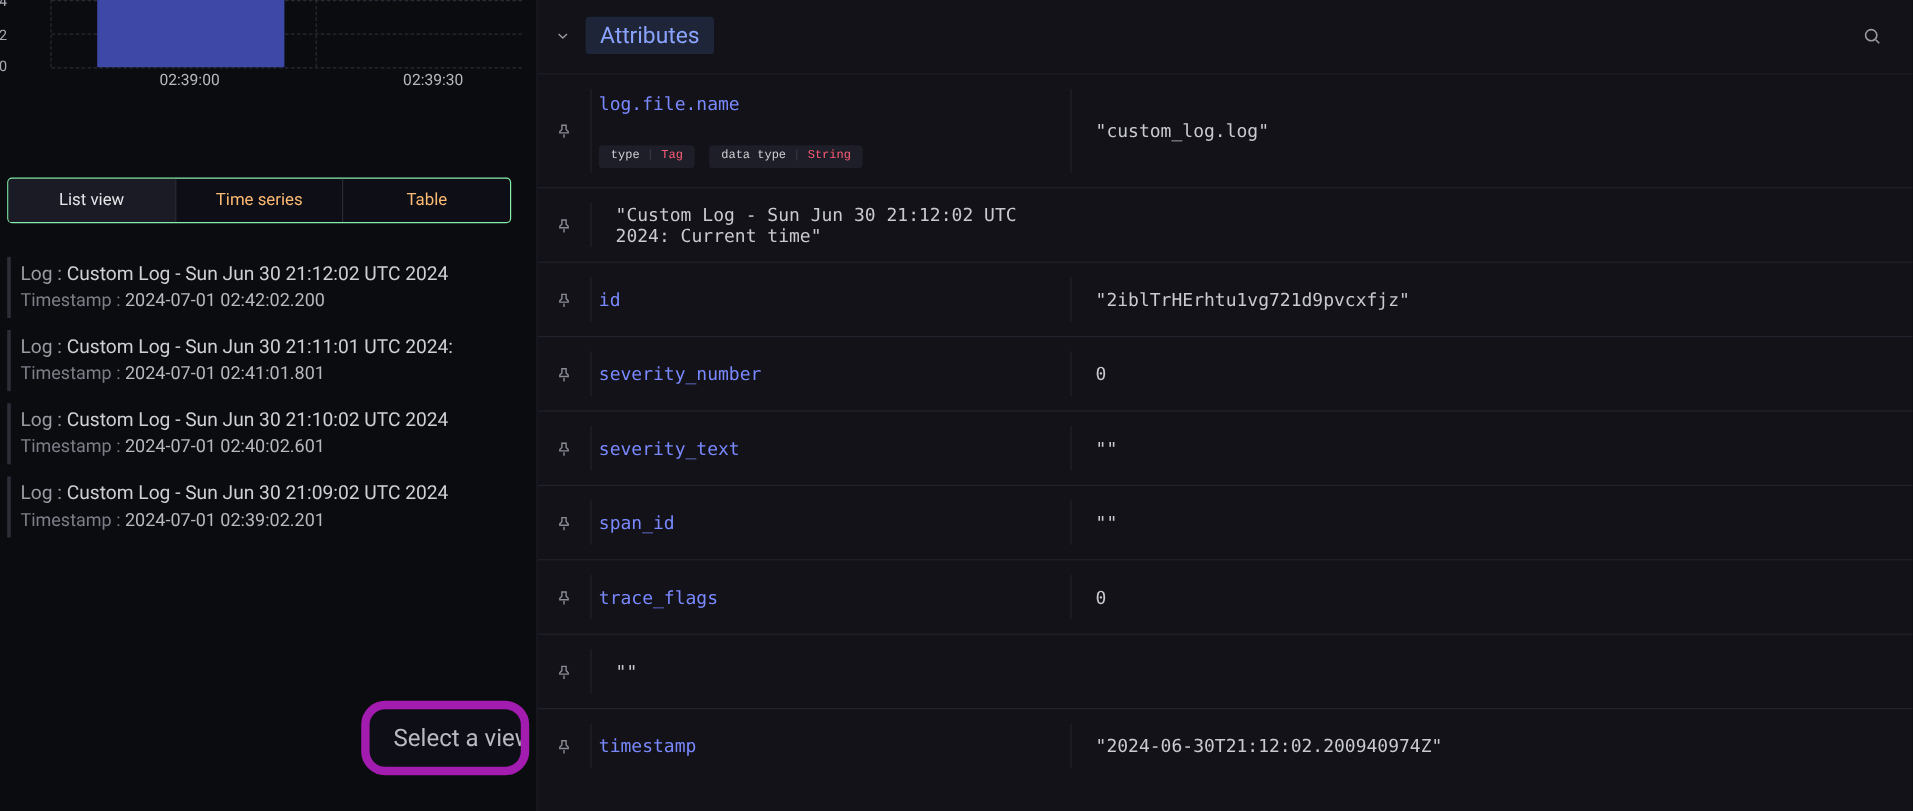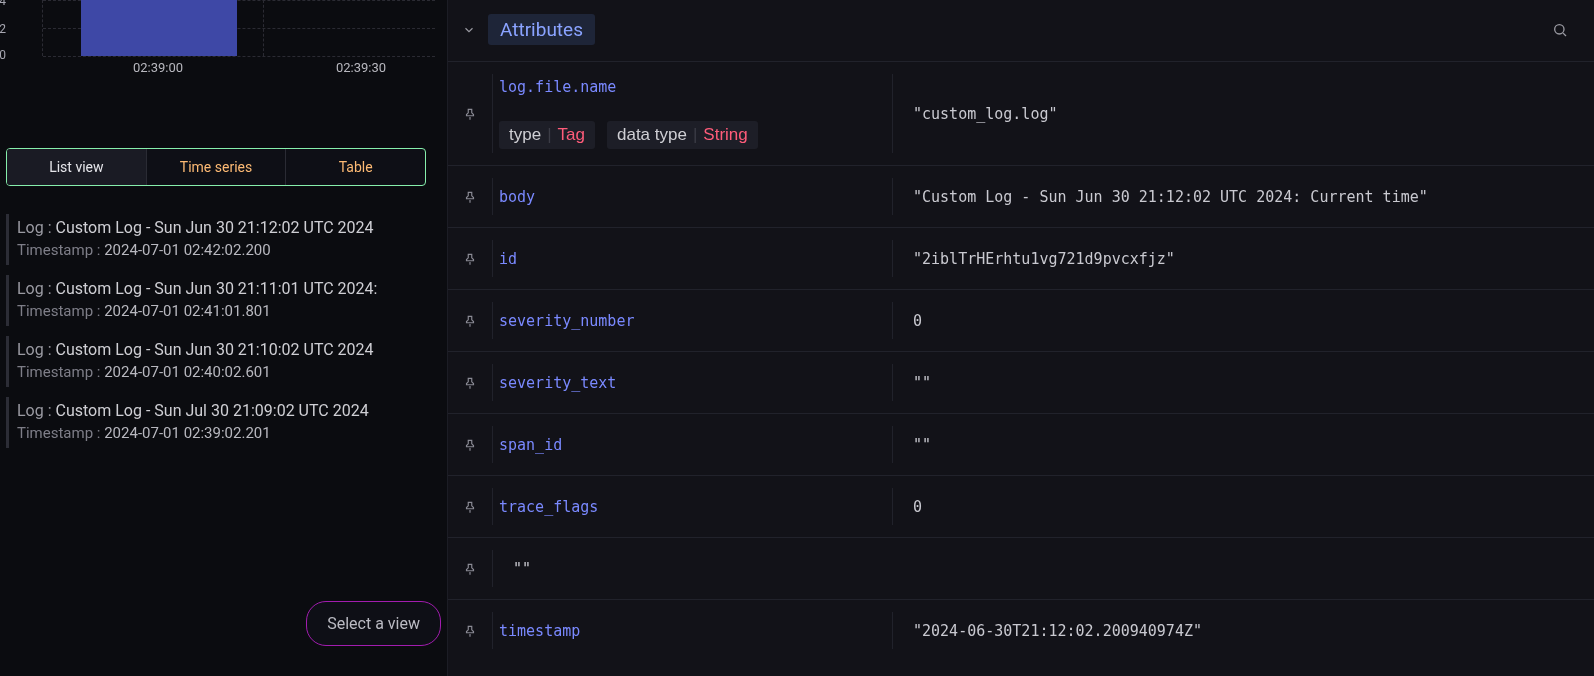--- a/index.html
+++ b/index.html
@@ -92,26 +92,26 @@
     margin-top: 4px;
   }
   .log-line2 .ts-val { color: #b8b8bf; }
   .select-view-row {
     margin-top: auto;
     display:flex;
     justify-content:flex-end;
     padding-bottom: 24px;
   }
   .select-view {
-    border: 1px solid #a21caf;
+    border: 7px solid #a21caf;
     background: #0e0f16;
     color: #babac2;
     border-radius: 20px;
     padding: 12px 20px;
-    font-size: 16px;
+    font-size: 20px;
     white-space: nowrap;
     overflow: hidden;
     max-width: 140px;
   }
   
   .right-pane {
     flex: 1;
     height: 100%;
     border-left: 1px solid #1c1d25;
     background: #121218;
@@ -177,22 +177,22 @@
     padding-left: 20px;
     border-left: 1px solid #21222b;
     min-height: 100%;
     display:flex; align-items:center;
   }
   .tag-chips { display:flex; gap: 12px; }
   .chip {
     background: #1d1e27;
     border-radius: 3px;
     padding: 4px 10px;
-    font-family: Liberation Sans, sans-serif;
-    font-size: 17px;
+    font-family: Liberation Mono, monospace;
+    font-size: 10px;
     color: #cfcfd4;
     display:inline-flex;
     align-items:flex-end;
     gap: 6px;
   }
   .chip .sep { color: #3b3c46; }
   .chip .accent { color: #ff5c7a; }
   svg { display:block; }
 </style>
 </head>
@@ -231,21 +231,21 @@
       </div>
       <div class="log-item">
         <div class="log-line1"><span>Log :  </span><span class="body-text">Custom Log - Sun Jun 30 21:11:01 UTC 2024:</span></div>
         <div class="log-line2"><span>Timestamp :  </span><span class="ts-val">2024-07-01 02:41:01.801</span></div>
       </div>
       <div class="log-item">
         <div class="log-line1"><span>Log :  </span><span class="body-text">Custom Log - Sun Jun 30 21:10:02 UTC 2024</span></div>
         <div class="log-line2"><span>Timestamp :  </span><span class="ts-val">2024-07-01 02:40:02.601</span></div>
       </div>
       <div class="log-item">
-        <div class="log-line1"><span>Log :  </span><span class="body-text">Custom Log - Sun Jul 30 21:09:02 UTC 2024</span></div>
+        <div class="log-line1"><span>Log :  </span><span class="body-text">Custom Log - Sun Jun 30 21:09:02 UTC 2024</span></div>
         <div class="log-line2"><span>Timestamp :  </span><span class="ts-val">2024-07-01 02:39:02.201</span></div>
       </div>
     </div>
 
   <div class="select-view-row">
     <div class="select-view">Select a view</div>
   </div>
 </div>
 
 <div class="right-pane">
@@ -288,23 +288,20 @@
         </div>
         <div class="val-cell">"custom_log.log"</div>
       </div>
       <div class="attr-row">
         <div class="pin-cell">
           <svg width="14" height="14" viewBox="0 0 24 24" fill="none" stroke="currentColor" stroke-width="2">
             <path d="M12 17v5"></path>
             <path d="M9 10V4h6v6l3 3v2H6v-2l3-3z"></path>
           </svg>
         </div>
-        <div class="key-cell">
-          <span>body</span>
-        </div>
         <div class="val-cell">"Custom Log - Sun Jun 30 21:12:02 UTC 2024: Current time"</div>
       </div>
       <div class="attr-row">
         <div class="pin-cell">
           <svg width="14" height="14" viewBox="0 0 24 24" fill="none" stroke="currentColor" stroke-width="2">
             <path d="M12 17v5"></path>
             <path d="M9 10V4h6v6l3 3v2H6v-2l3-3z"></path>
           </svg>
         </div>
         <div class="key-cell">

